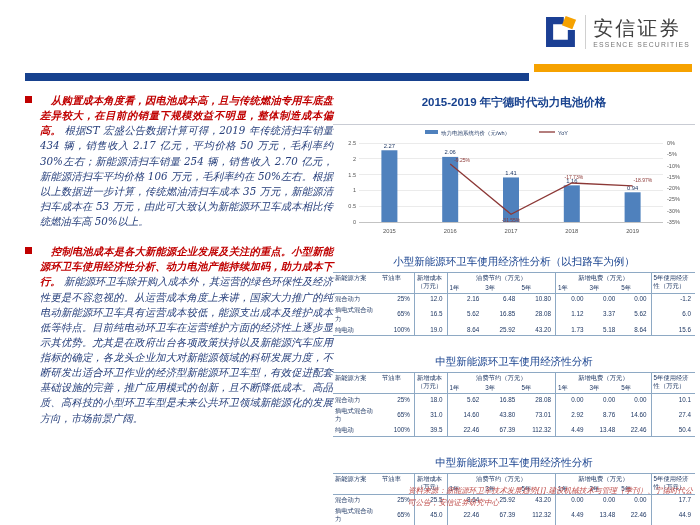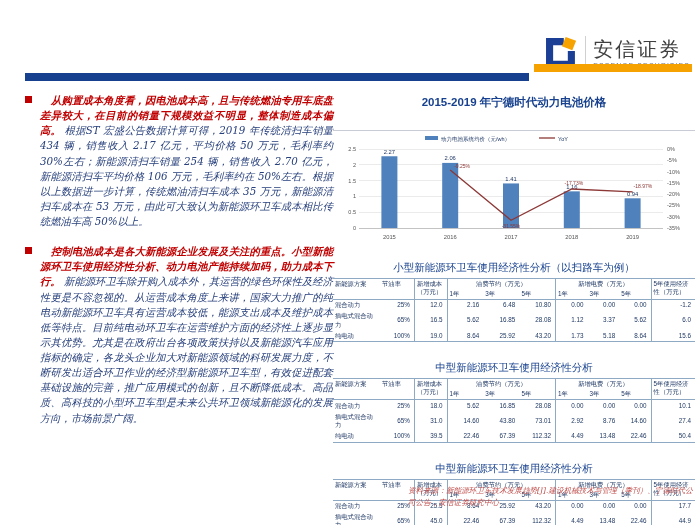--- a/index.html
+++ b/index.html
@@ -3,37 +3,37 @@
 <meta charset="utf-8">
 <style>
   html,body{margin:0;padding:0;background:#fff;}
   .slide{position:relative;width:700px;height:525px;background:#fff;overflow:hidden;
          font-family:"Liberation Sans",sans-serif;}
   
   .page-title{position:absolute;left:24px;top:23px;font-size:26px;font-weight:bold;
               color:#17418e;letter-spacing:1px;white-space:nowrap;}
   .bar-blue{position:absolute;left:25px;top:73px;width:504px;height:8px;background:#17418e;}
   .bar-orange{position:absolute;left:534px;top:64px;width:158px;height:8px;background:#f6a200;}
-  .logo{position:absolute;right:10px;top:14px;display:flex;align-items:center;gap:7px;margin-top:21px;}
+  .logo{position:absolute;right:10px;top:14px;display:flex;align-items:center;gap:7px;}
   .logo-div{width:0;height:34px;border-left:1px solid #d0d0d0;}
   .logo-text{display:flex;flex-direction:column;}
   .logo-text .cn{font-size:20px;color:#3f3f3f;letter-spacing:2px;line-height:1.1;}
   .logo-text .en{font-size:6.8px;color:#767676;letter-spacing:1.2px;margin-top:2px;}
   
   .left-col{position:absolute;left:25px;top:93px;width:308px;}
   .bullet{position:relative;padding-left:15px;margin-bottom:15px;
           font-family:"DejaVu Serif",serif;font-style:italic;
           font-size:10.3px;line-height:1.47;text-align:justify;}
   .bullet .marker{position:absolute;left:0;top:3px;width:7px;height:7px;background:#c00000;}
   .em{color:#c00000;font-weight:bold;margin-left:11px;}
   .body-text{color:#28407c;}
   
   .right-col{position:absolute;left:333px;top:95px;width:362px;}
   .chart-title{font-size:11.5px;font-weight:bold;color:#17418e;text-align:center;
-               padding-bottom:20px;border-bottom:1.5px solid #c9ccd4;margin:0 0 1px 0;}
+               padding-bottom:14px;border-bottom:1.5px solid #c9ccd4;margin:0 0 1px 0;}
   svg{display:block;}
   svg text{font-family:"Liberation Sans",sans-serif;}
   .tbl-title{font-size:10.5px;font-weight:normal;color:#17418e;text-align:center;margin:19px 0 3px 0;}
   table.etab{width:100%;border-collapse:collapse;table-layout:fixed;font-size:6.3px;color:#1f3864;
              border-top:1px solid #8ea9c4;border-bottom:1px solid #8ea9c4;}
   .etab th{font-weight:normal;text-align:left;padding:1px 2px;vertical-align:top;line-height:1.25;}
   .etab th.gl{text-align:center;}
   .etab td{padding:1.5px 4px 1.5px 2px;text-align:right;line-height:1.3;}
   .etab td.tl{text-align:left;}
   .etab .vl{border-left:1px solid #8ea9c4;}

